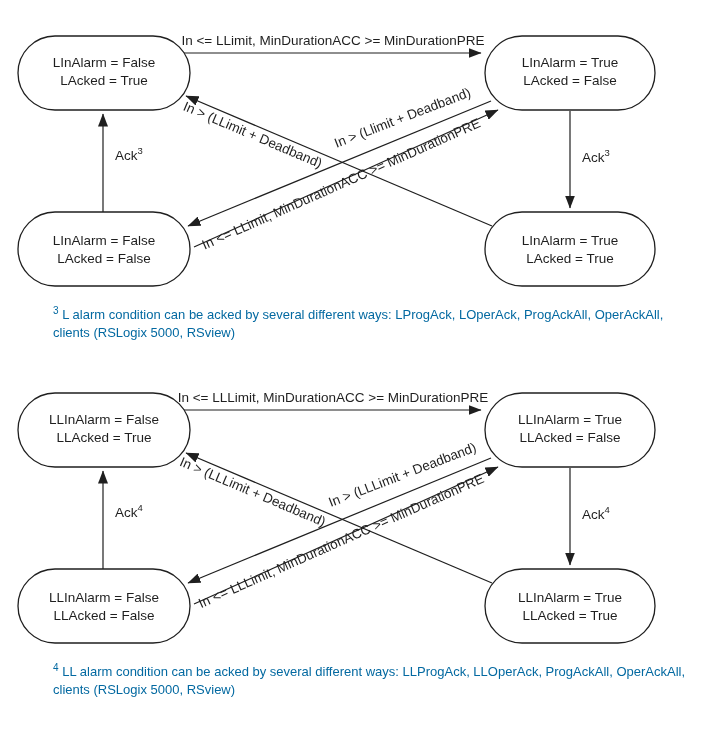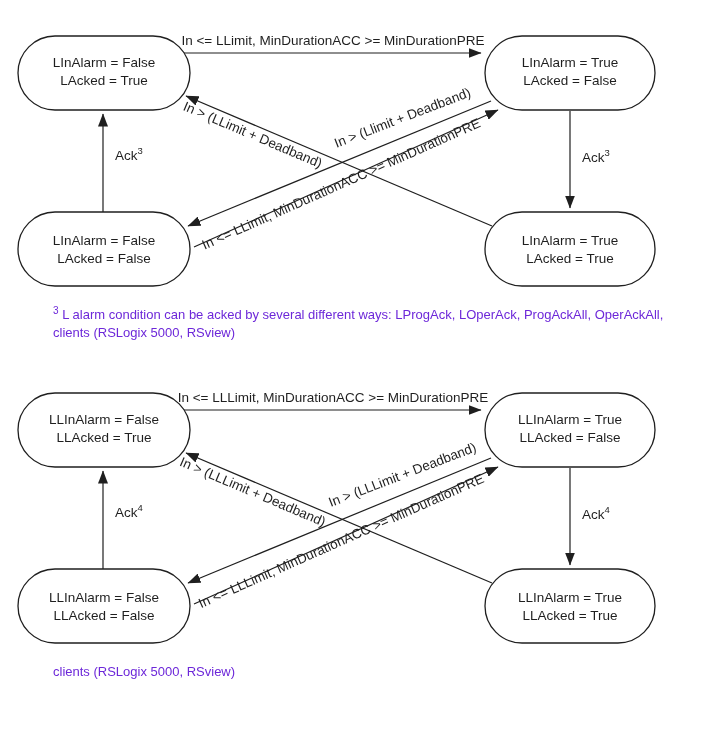--- a/index.html
+++ b/index.html
@@ -31,21 +31,21 @@
   }
   svg .state-text{text-anchor:middle;}
   svg .edge-label{text-anchor:middle;}
   .footnote{
     position:absolute;
     left:53px;
     width:648px;
     margin:0;
     font-size:13px;
     line-height:18px;
-    color:#6d28d9;
+    color:#0369a1;
   }
   #footnote-l{top:306px;}
   #footnote-ll{top:663px;}
   .fn-line{display:block;white-space:nowrap;}
   .footnote sup{font-size:10px;line-height:0;}
 </style>
 </head>
 <body>
 
 <div class="canvas">
@@ -121,16 +121,17 @@
 
     <text class="edge-label" x="333" y="45">In &lt;= LLLimit, MinDurationACC &gt;= MinDurationPRE</text>
     <text class="edge-label" x="251" y="139" transform="rotate(23 251 139)">In &gt; (LLLimit + Deadband)</text>
     <text class="edge-label" x="404" y="122" transform="rotate(-21 404 122)">In &gt; (LLLimit + Deadband)</text>
     <text class="edge-label" x="343" y="188" transform="rotate(-24 343 188)">In &lt;= LLLimit, MinDurationACC &gt;= MinDurationPRE</text>
     <text x="115" y="160"><tspan>Ack</tspan><tspan dy="-6" font-size="9.5">4</tspan></text>
     <text x="582" y="162"><tspan>Ack</tspan><tspan dy="-6" font-size="9.5">4</tspan></text>
   </svg>
 
   <p class="footnote" id="footnote-ll">
+    <span class="fn-line"><sup>4</sup> <span>LL alarm condition can be acked by several different ways: LLProgAck, LLOperAck, ProgAckAll, OperAckAll,</span></span>
     <span class="fn-line"><span>clients (RSLogix 5000, RSview)</span></span>
   </p>
 
 </div>
 
 </body></html>

